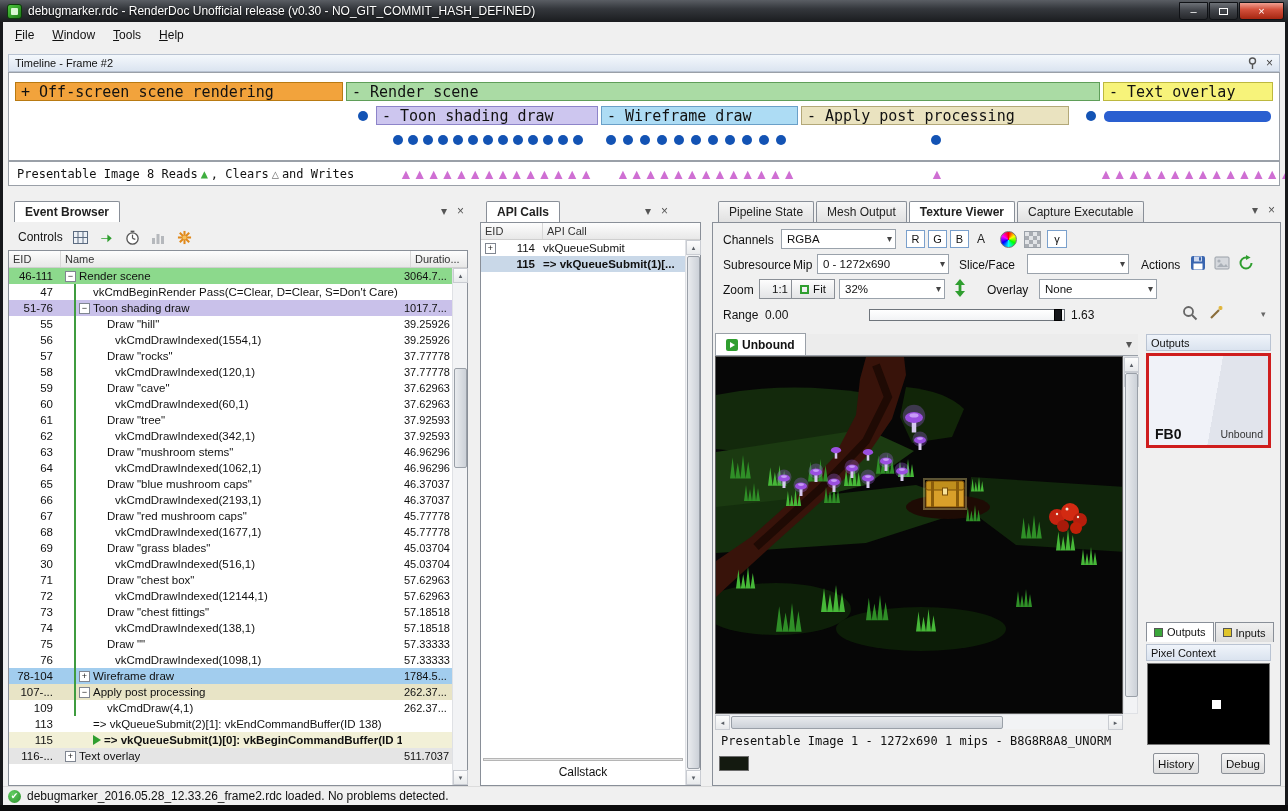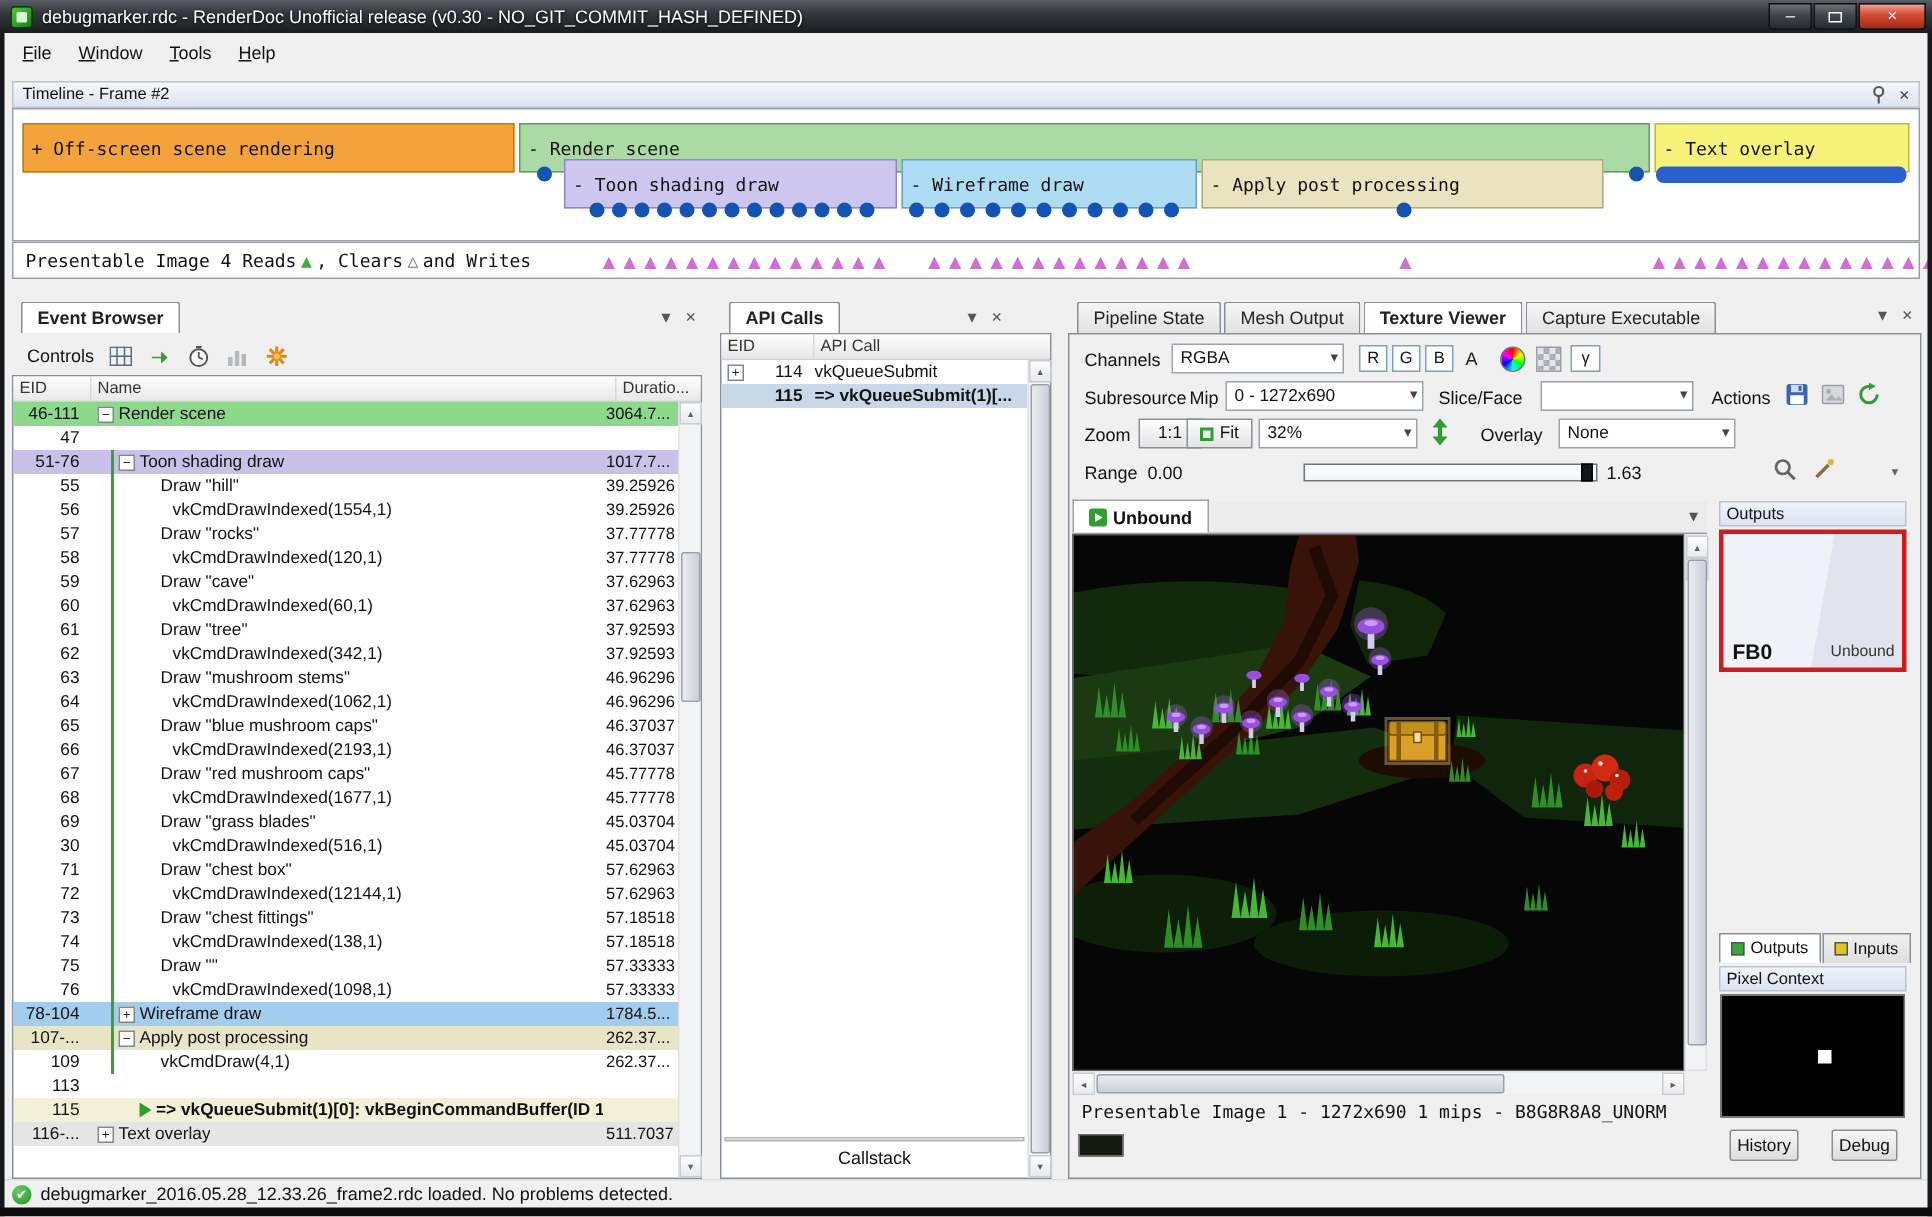--- a/index.html
+++ b/index.html
@@ -28,21 +28,21 @@
 .edge.r{right:0;top:22px;width:3px;height:789px}
 .edge.b{left:0;top:805px;width:1288px;height:6px;background:#0b0b0c}
 
 .caption{position:absolute;left:8px;width:1272px;height:18px;display:flex;align-items:center;
  background:linear-gradient(#f4f8fc,#dbe4f0);border:1px solid #b9c3d2;font-size:11px;padding:0 6px}
 .tl-caption{top:54px}
 .cap-icons{margin-left:auto;display:flex;align-items:center;gap:8px;color:#444}
 .cap-x{font-size:12px;line-height:10px}
 .timeline-body{position:absolute;top:72px;left:8px;width:1272px;height:89px;background:#fff;
  border:1px solid #9aa0a8}
-.tl-bar{position:absolute;height:33px;border:1px solid;font-size:12px;display:flex;align-items:center;
+.tl-bar{position:absolute;height:19px;border:1px solid;font-size:15px;display:flex;align-items:center;
  padding-left:5px;white-space:nowrap;overflow:hidden}
 .tl-dot{position:absolute;width:10px;height:10px;border-radius:50%}
 .tl-pill{position:absolute;height:11px;border-radius:5px;background:#2a5fd0;top:38px}
 .presentable{position:absolute;top:161px;left:8px;width:1272px;height:25px;background:#fff;
  border:1px solid #9aa0a8}
 .pres-text{position:absolute;left:8px;top:5px;font-size:12px;white-space:nowrap}
 .tri-green{color:#3fae3f;margin:0 3px;font-size:12px}
 .tri-gray{color:#777;margin:0 3px;font-size:12px}
 .tri-group{position:absolute;top:3px;font-size:14px;letter-spacing:0;line-height:18px;color:#cf6fd3}
 
@@ -222,21 +222,21 @@
     <div class="tl-dot" style="left: 699px; top: 62px; background: rgb(19, 83, 180);"></div>
     <div class="tl-dot" style="left: 716px; top: 62px; background: rgb(19, 83, 180);"></div>
     <div class="tl-dot" style="left: 733px; top: 62px; background: rgb(19, 83, 180);"></div>
     <div class="tl-dot" style="left: 750px; top: 62px; background: rgb(19, 83, 180);"></div>
     <div class="tl-dot" style="left: 767px; top: 62px; background: rgb(19, 83, 180);"></div>
     <div class="tl-dot" style="left: 922px; top: 62px; background: rgb(19, 83, 180);"></div>
     <div class="tl-pill" style="left: 1095px; width: 167px;"></div>
   </div>
 <div class="presentable">
   <span class="pres-text mono">
-    <span>Presentable Image 4 Reads</span><span class="tri-green">▲</span><span>, Clears</span><span class="tri-gray">△</span><span>and Writes</span>
+    <span>Presentable Image 8 Reads</span><span class="tri-green">▲</span><span>, Clears</span><span class="tri-gray">△</span><span>and Writes</span>
   </span>
 <div class="tri-group" style="left: 390px; color: rgb(207, 111, 211);">▲▲▲▲▲▲▲▲▲▲▲▲▲▲</div>
     <div class="tri-group" style="left: 607px; color: rgb(207, 111, 211);">▲▲▲▲▲▲▲▲▲▲▲▲▲</div>
     <div class="tri-group" style="left: 921px; color: rgb(207, 111, 211);">▲</div>
     <div class="tri-group" style="left: 1090px; color: rgb(207, 111, 211);">▲▲▲▲▲▲▲▲▲▲▲▲▲▲</div>
   </div>
 
 <div class="panel eb">
   <div class="tabstrip">
     <div class="tab active">Event Browser</div>
@@ -298,20 +298,26 @@
           <div class="ev-eid">46-111</div>
           <div class="ev-name">
             <div class="ind" style="width: 4px;"></div>
             <div class="exp">−</div>
             <div class="ev-label">Render scene</div>
           </div>
           <div class="ev-dur">3064.7...</div>
         </div>
         <div class="ev-row">
           <div class="ev-eid">47</div>
+          <div class="ev-name">
+            <div class="guide"></div>
+            <div class="ind" style="width: 18px;"></div>
+            <div class="expph"></div>
+            <div class="ev-label">vkCmdBeginRender Pass(C=Clear, D=Clear, S=Don't Care)</div>
+          </div>
           <div class="ev-dur"></div>
         </div>
         <div class="ev-row bg-purple">
           <div class="ev-eid">51-76</div>
           <div class="ev-name">
             <div class="guide"></div>
             <div class="ind" style="width: 18px;"></div>
             <div class="exp">−</div>
             <div class="ev-label">Toon shading draw</div>
           </div>
@@ -562,20 +568,25 @@
           <div class="ev-name">
             <div class="guide"></div>
             <div class="ind" style="width: 32px;"></div>
             <div class="expph"></div>
             <div class="ev-label">vkCmdDraw(4,1)</div>
           </div>
           <div class="ev-dur">262.37...</div>
         </div>
         <div class="ev-row">
           <div class="ev-eid">113</div>
+          <div class="ev-name">
+            <div class="ind" style="width: 18px;"></div>
+            <div class="expph"></div>
+            <div class="ev-label">=&gt; vkQueueSubmit(2)[1]: vkEndCommandBuffer(ID 138)</div>
+          </div>
           <div class="ev-dur"></div>
         </div>
         <div class="ev-row bg-cream">
           <div class="ev-eid">115</div>
           <div class="ev-name">
             <div class="ind" style="width: 18px;"></div>
             <div class="expph"></div>
             <div class="flag"></div>
             <div class="ev-label" style="font-weight: bold;">=&gt; vkQueueSubmit(1)[0]: vkBeginCommandBuffer(ID 1...</div>
           </div>

